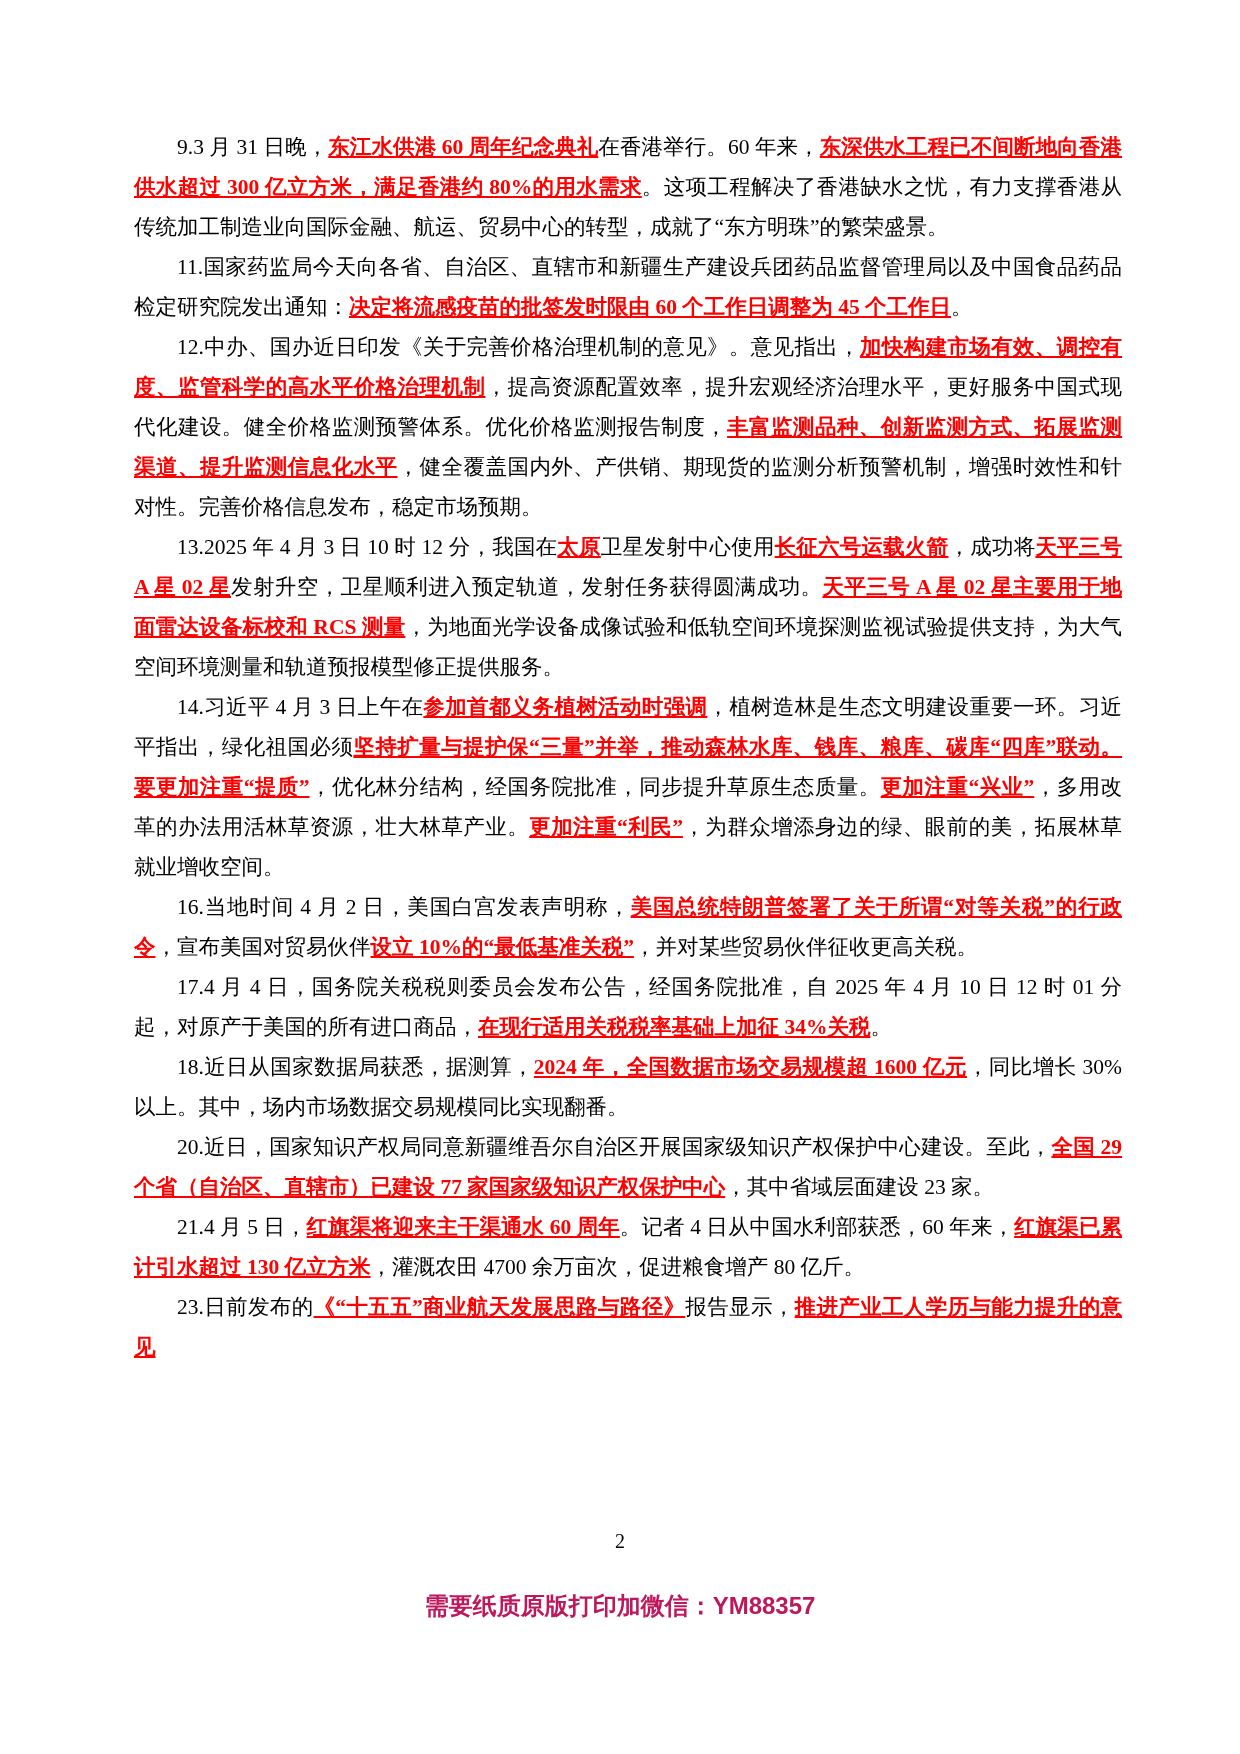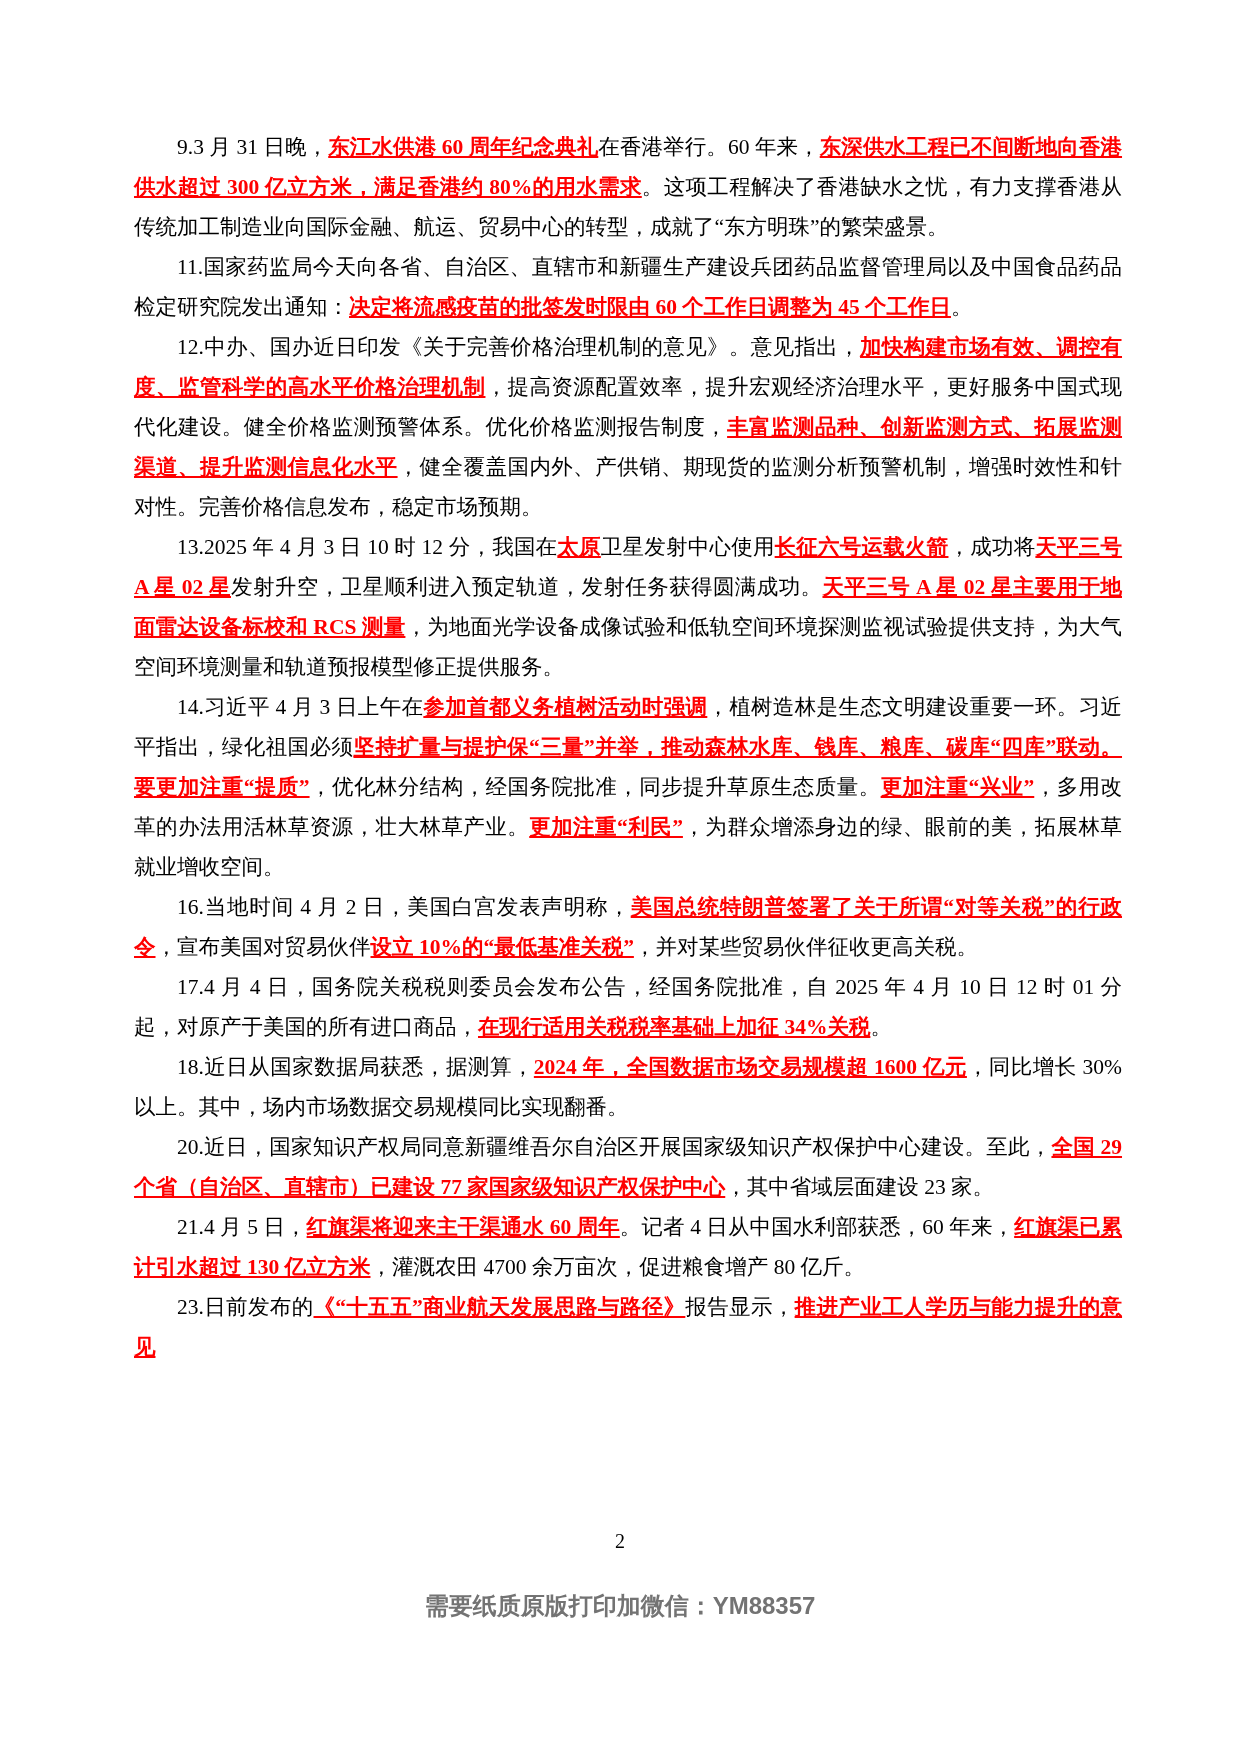--- a/index.html
+++ b/index.html
@@ -50,21 +50,21 @@
     color: #000;
   }
   .footer-note {
     position: absolute;
     left: 0;
     right: 0;
     top: 1590px;
     text-align: center;
     font-size: 24px;
     font-weight: bold;
-    color: #737373;
+    color: #be185d;
     font-family: "Liberation Sans", sans-serif;
   }
 </style>
 </head>
 <body>
 
 <div class="page">
   <div class="doc-body" id="doc-body">
       <p class="para"><span>9.</span><span>3 月 31 日晚，</span><span class="hl">东江水供港 60 周年纪念典礼</span><span>在香港举行。60 年来，</span><span class="hl">东深供水工程已不间断地向香港供水超过 300 亿立方米，满足香港约 80%的用水需求</span><span>。这项工程解决了香港缺水之忧，有力支撑香港从传统加工制造业向国际金融、航运、贸易中心的转型，成就了“东方明珠”的繁荣盛景。</span></p>
       <p class="para"><span>11.</span><span>国家药监局今天向各省、自治区、直辖市和新疆生产建设兵团药品监督管理局以及中国食品药品检定研究院发出通知：</span><span class="hl">决定将流感疫苗的批签发时限由 60 个工作日调整为 45 个工作日</span><span>。</span></p>

